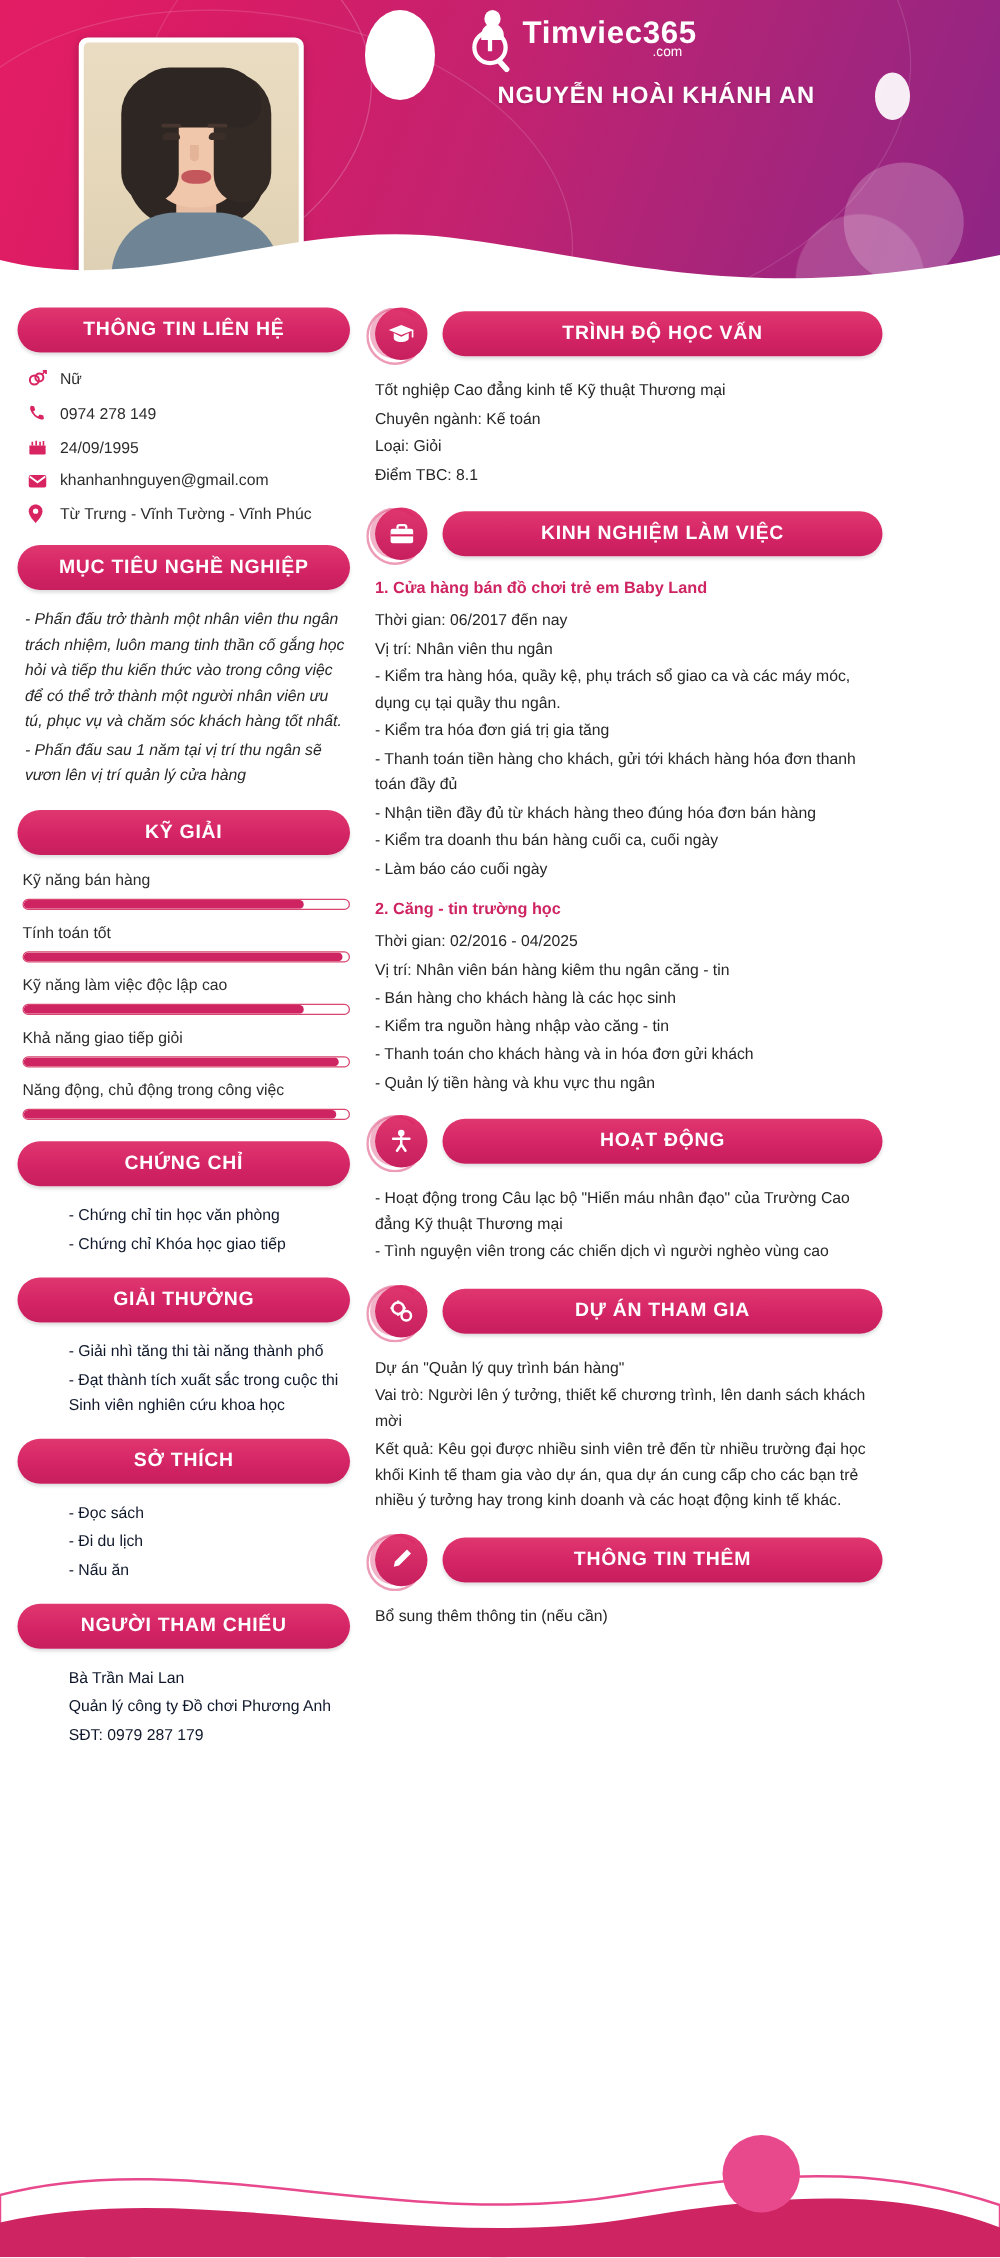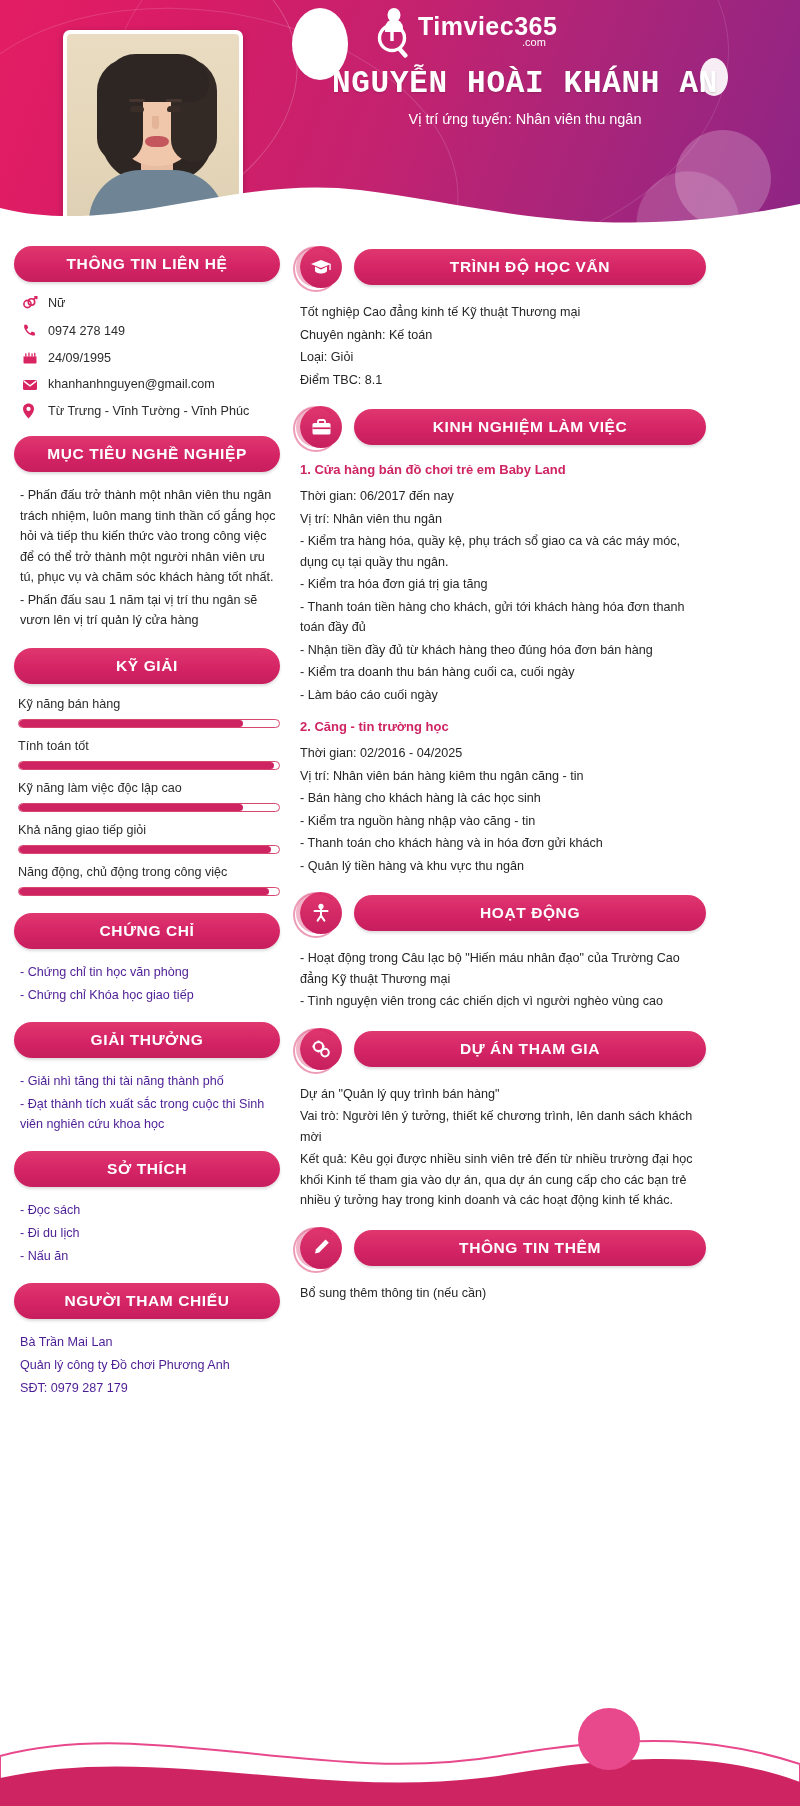--- a/index.html
+++ b/index.html
@@ -54,23 +54,22 @@
   .p-bang { position:absolute; left:38px; top:20px; width:104px; height:48px; background:#2e2622; border-radius:52px 52px 30px 30px; }
   .p-eyeL { position:absolute; left:63px; top:72px; width:14px; height:6px; background:#3b2e28; border-radius:7px 7px 4px 4px; }
   .p-eyeR { position:absolute; left:100px; top:72px; width:14px; height:6px; background:#3b2e28; border-radius:7px 7px 4px 4px; }
   .p-browL { position:absolute; left:62px; top:65px; width:16px; height:3px; background:#473630; border-radius:2px; }
   .p-browR { position:absolute; left:99px; top:65px; width:16px; height:3px; background:#473630; border-radius:2px; }
   .p-nose { position:absolute; left:85px; top:82px; width:7px; height:13px; background:#e0ae92; border-radius:0 0 4px 4px; opacity:.75;}
   .p-lip { position:absolute; left:78px; top:102px; width:24px; height:11px; background:#c4575c; border-radius:12px/7px; }
 
   .hdr-text { position:absolute; left:290px; top:66px; width:470px; text-align:center; }
   .cv-name {
-    color:#fff; font-size:31px; font-weight:bold; letter-spacing:.7px;
+    color:#fff; font-size:19px; font-weight:bold; letter-spacing:.7px;
     text-shadow:0 1px 2px rgba(0,0,0,.18);
-    font-family:Liberation Mono, monospace;
   }
   .cv-role { color:#fff; font-size:14.5px; margin-top:10px; font-weight:400; }
 
   .logo { position:absolute; left:372px; top:8px; width:250px; height:52px; }
   .logo-txt { position:absolute; left:46px; top:4px; font-size:25px; font-weight:bold; color:#fff; letter-spacing:.5px; }
   .logo-dot { position:absolute; left:150px; top:28px; font-size:11px; color:#fff; }
 
   
   .body-wrap { position:absolute; left:0; top:232px; width:728px; }
   .cols { display:flex; align-items:flex-start; }
@@ -86,30 +85,30 @@
   .pill.left-pill { width:266px; margin:0 auto; }
   .sec-left { margin-bottom:17px; }
   .sec-left .pill { margin-bottom:13px; }
 
   
   .contact-list { padding-left:8px; }
   .c-row { display:flex; align-items:center; margin-bottom:12px; }
   .c-ico { width:26px; min-width:26px; color:#d82460; display:flex; align-items:center; }
   .c-val { font-size:12.6px; color:#2c2c2c; }
 
-  .body-txt { font-size:12.6px; line-height:20.5px; color:#262626; padding-left:6px; }
+  .body-txt { font-size:12.6px; line-height:20.5px; color:#262626; padding-left:6px;font-style:italic; }
   .body-txt p { margin-bottom:2px; }
 
   
   .skill { margin-bottom:11px; padding-left:4px; }
   .skill-label { font-size:12.6px; color:#2c2c2c; margin-bottom:8px; }
   .bar { position:relative; height:9px; border-radius:5px; background:#fff; border:1.1px solid #d8456f; overflow:hidden; }
   .bar-fill { position:absolute; left:0; top:0; bottom:0; background:#cf2462; border-radius:5px; }
 
-  .bullets { font-size:12.6px; line-height:20px; color:#4c1d95; padding-left:6px; }
+  .bullets { font-size:12.6px; line-height:20px; color:#0f172a; padding-left:6px;margin-left:35px; }
   .bullets div { margin-bottom:3px; }
 
   
   .sec-right { margin-bottom:16px; }
   .rhead { display:flex; align-items:center; gap:12px; margin-bottom:14px; }
   .ricon {
     width:42px; min-width:42px; height:42px; border-radius:50%;
     background: linear-gradient(180deg,#e0376f,#c71e5e);
     display:flex; align-items:center; justify-content:center; color:#fff;
     box-shadow: -5px 0 0 -1px rgba(216,36,96,.35);
@@ -170,21 +169,20 @@
           <div class="p-browR"></div>
         <div class="p-eyeL"></div>
           <div class="p-eyeR"></div>
         <div class="p-nose"></div>
         <div class="p-lip"></div>
       </div>
     </div>
 
     <div class="hdr-text">
       <div class="cv-name">NGUYỄN HOÀI KHÁNH AN</div>
-      <div class="cv-role">Vị trí ứng tuyển: Nhân viên thu ngân</div>
     </div>
 
     <svg class="hdr-wave" viewBox="0 0 800 70" preserveAspectRatio="none">
       <path d="M0,44 C120,74 230,10 360,26 C490,42 600,82 800,40 L800,70 L0,70 Z" fill="#ffffff"></path>
     </svg>
   </div>
 
   <div class="body-wrap">
     <div class="cols">
 

